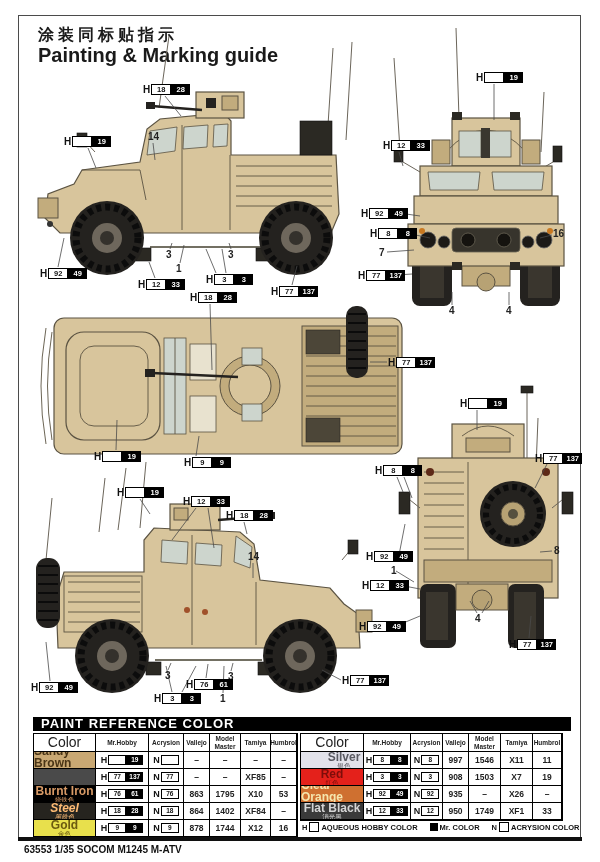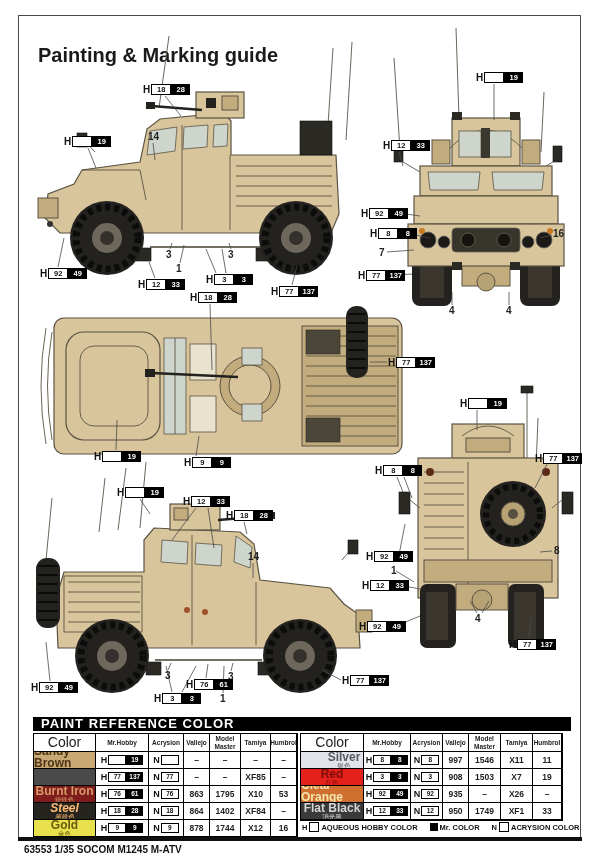--- a/index.html
+++ b/index.html
@@ -53,20 +53,21 @@
   .legend .lb-white{display:inline-block;width:8px;height:8px;border:1px solid #000;background:#fff;}
   .legend .lb-black{display:inline-block;width:8px;height:8px;background:#000;}
   .thickline{position:absolute;left:18px;top:837px;width:564px;height:4px;background:#101010;}
   .footer{position:absolute;left:24px;top:844px;font-size:10px;font-weight:bold;color:#111;}
 </style>
 </head>
 <body>
 
 <div class="page">
   <div class="frame"></div>
+  <div class="title-zh">涂装同标贴指示</div>
   <div class="title-en">Painting &amp; Marking guide</div>
 
   <svg id="art" viewBox="0 0 600 862">
 
     <g>
       <line class="thin" x1="169" y1="36" x2="159" y2="108"></line>
       <line class="thin" x1="333" y1="48" x2="328" y2="125"></line>
       <line class="thin" x1="352" y1="42" x2="346" y2="140"></line>
       <path class="body" d="M45,218 L48,194 L74,184 L82,170 L140,162 L147,129 L160,119 L224,113 L231,121 L231,155 L336,155 L339,214 L331,233 L60,233 Z"></path>
       <path class="ln" d="M82,170 L140,170 L146,200"></path>
@@ -491,21 +492,21 @@
         <span class="mb2">137</span>
       </div>
       <div class="cell val">
         <span class="pfx">N</span>
         <span class="mb1">77</span>
       </div>
       <div class="cell val">–</div>
       <div class="cell val">–</div>
       <div class="cell val">XF85</div>
       <div class="cell val">–</div>
-      <div class="cell name" style="background: #7f1d1d; color: rgb(216, 154, 102);">
+      <div class="cell name" style="background: #000000; color: rgb(216, 154, 102);">
         <span class="en">Burnt Iron</span>
         <span class="zh">烧铁色</span>
       </div>
       <div class="cell val">
         <span class="pfx">H</span>
         <span class="mb1">76</span>
         <span class="mb2">61</span>
       </div>
       <div class="cell val">
         <span class="pfx">N</span>

